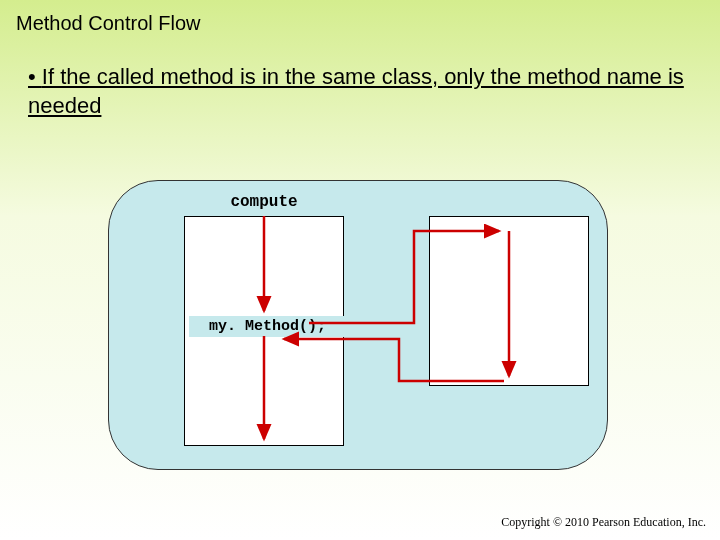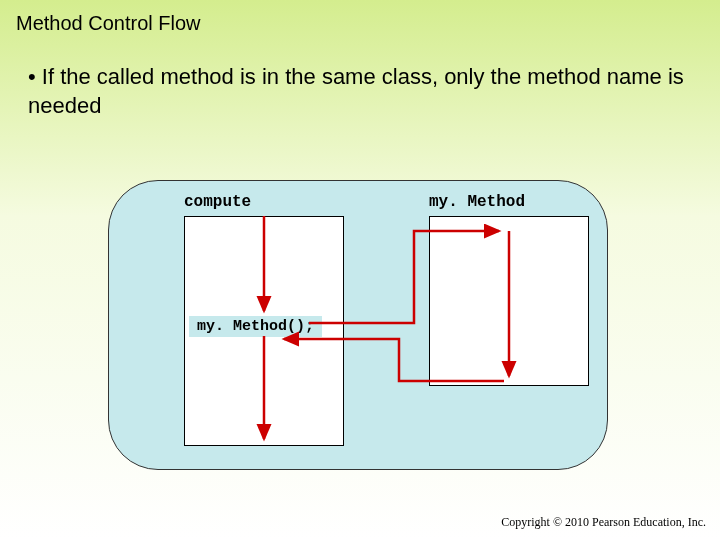--- a/index.html
+++ b/index.html
@@ -15,39 +15,41 @@
     font-size: 20px;
     font-weight: normal;
     padding: 12px 0 0 16px;
     color: #000;
   }
   .bullet-text {
     font-size: 22px;
     padding: 28px 32px 0 28px;
     color: #000;
     line-height: 1.3;
+    text-decoration: underline;
   }
   .bullet-text::before {
     content: "• ";
   }
   .diagram-container {
     position: absolute;
     left: 108px;
     top: 180px;
     width: 500px;
     height: 290px;
     background: #c6e9ec;
     border: 1px solid #333;
     border-radius: 50px;
   }
   .box-label {
     position: absolute;
     font-family: "Courier New", monospace;
     font-weight: bold;
     font-size: 16px;
+    text-align: center;
   }
   .label-left {
     left: 75px;
     top: 12px;
     width: 160px;
   }
   .label-right {
     left: 320px;
     top: 12px;
     width: 160px;
@@ -70,21 +72,21 @@
     height: 170px;
   }
   .call-label {
     position: absolute;
     left: 80px;
     top: 135px;
     font-family: "Courier New", monospace;
     font-weight: bold;
     font-size: 15px;
     background: #c6e9ec;
-    padding: 2px 8px;
+    padding: 2px 20px;
   }
   .copyright {
     position: absolute;
     right: 14px;
     bottom: 10px;
     font-size: 12px;
     font-family: "Times New Roman", serif;
     color: #000;
   }
   svg.arrows {
@@ -98,21 +100,20 @@
 </style>
 </head>
 <body>
 
 <h1 class="title">Method Control Flow</h1>
 
 <p class="bullet-text">If the called method is in the same class, only the method name is needed</p>
 
 <div class="diagram-container">
   <div class="box-label label-left">compute</div>
-  <div class="box-label label-right">my. Method</div>
   <div class="code-box box-left"></div>
   <div class="code-box box-right"></div>
   <div class="call-label">my. Method();</div>
 
   <svg class="arrows">
     <defs>
       <marker id="arrowhead" markerWidth="8" markerHeight="8" refX="6" refY="3" orient="auto">
         <polygon points="0 0, 7 3, 0 6" fill="#cc0000"></polygon>
       </marker>
     </defs>

